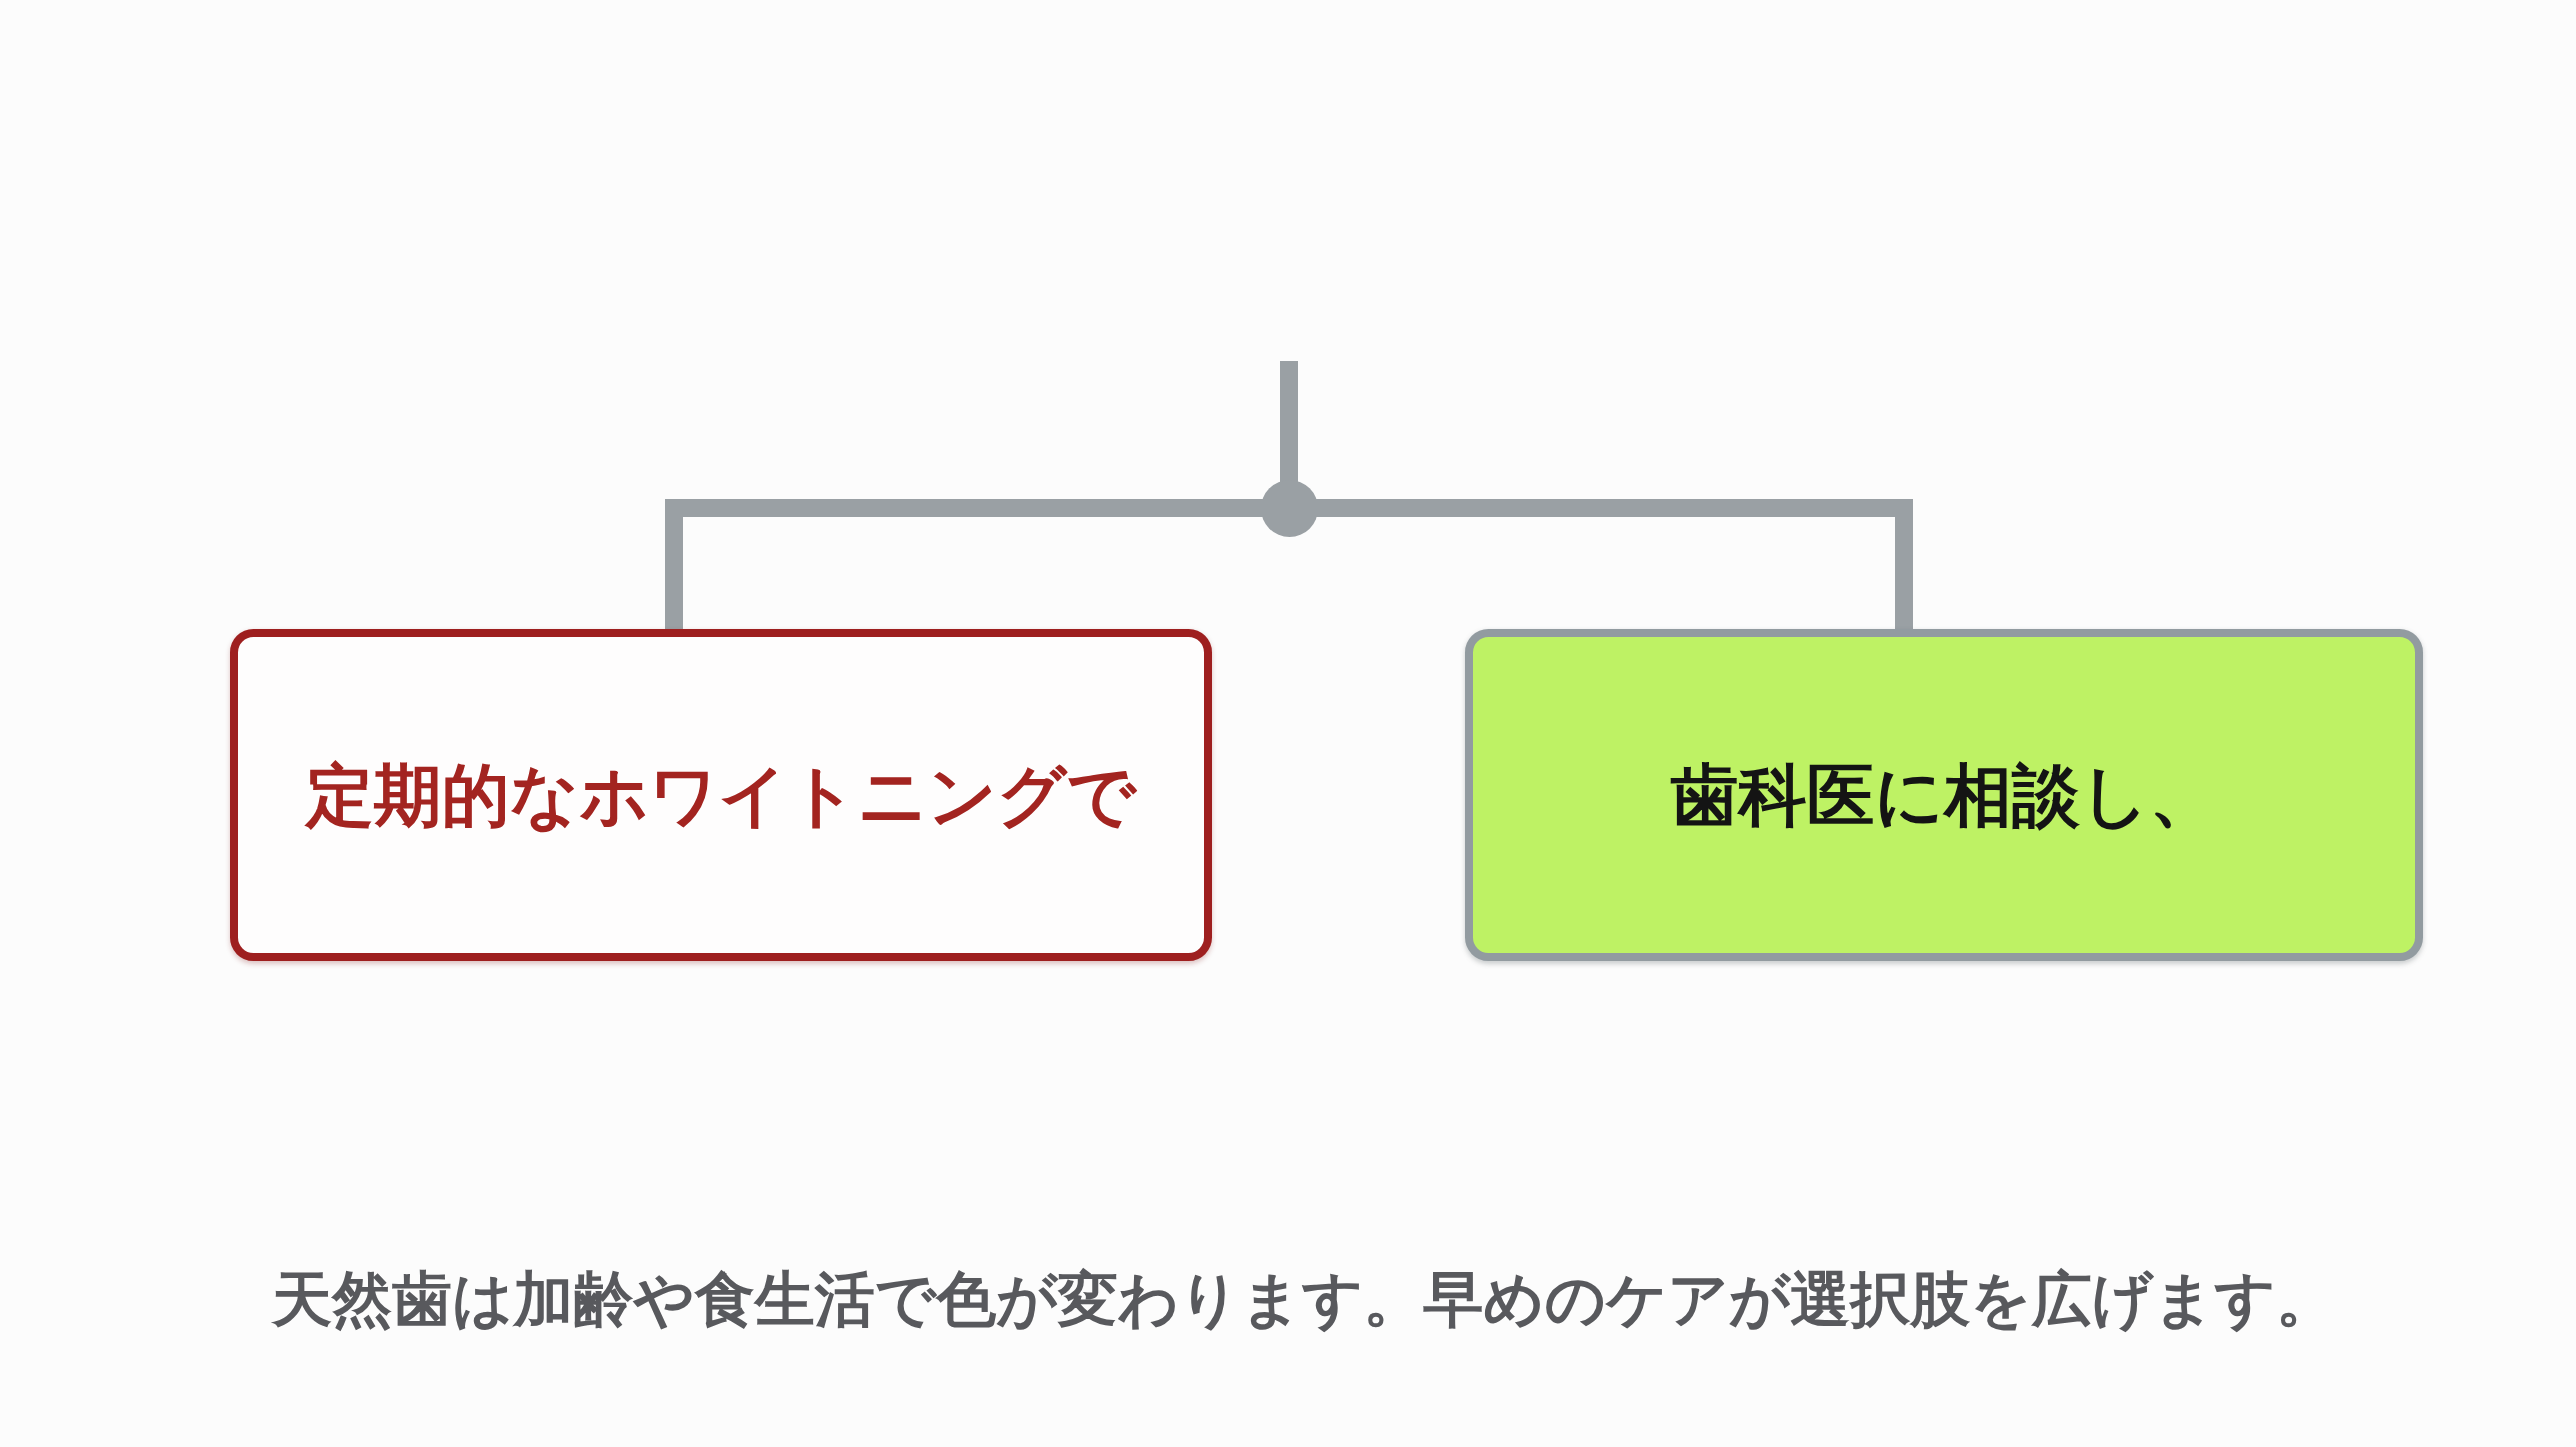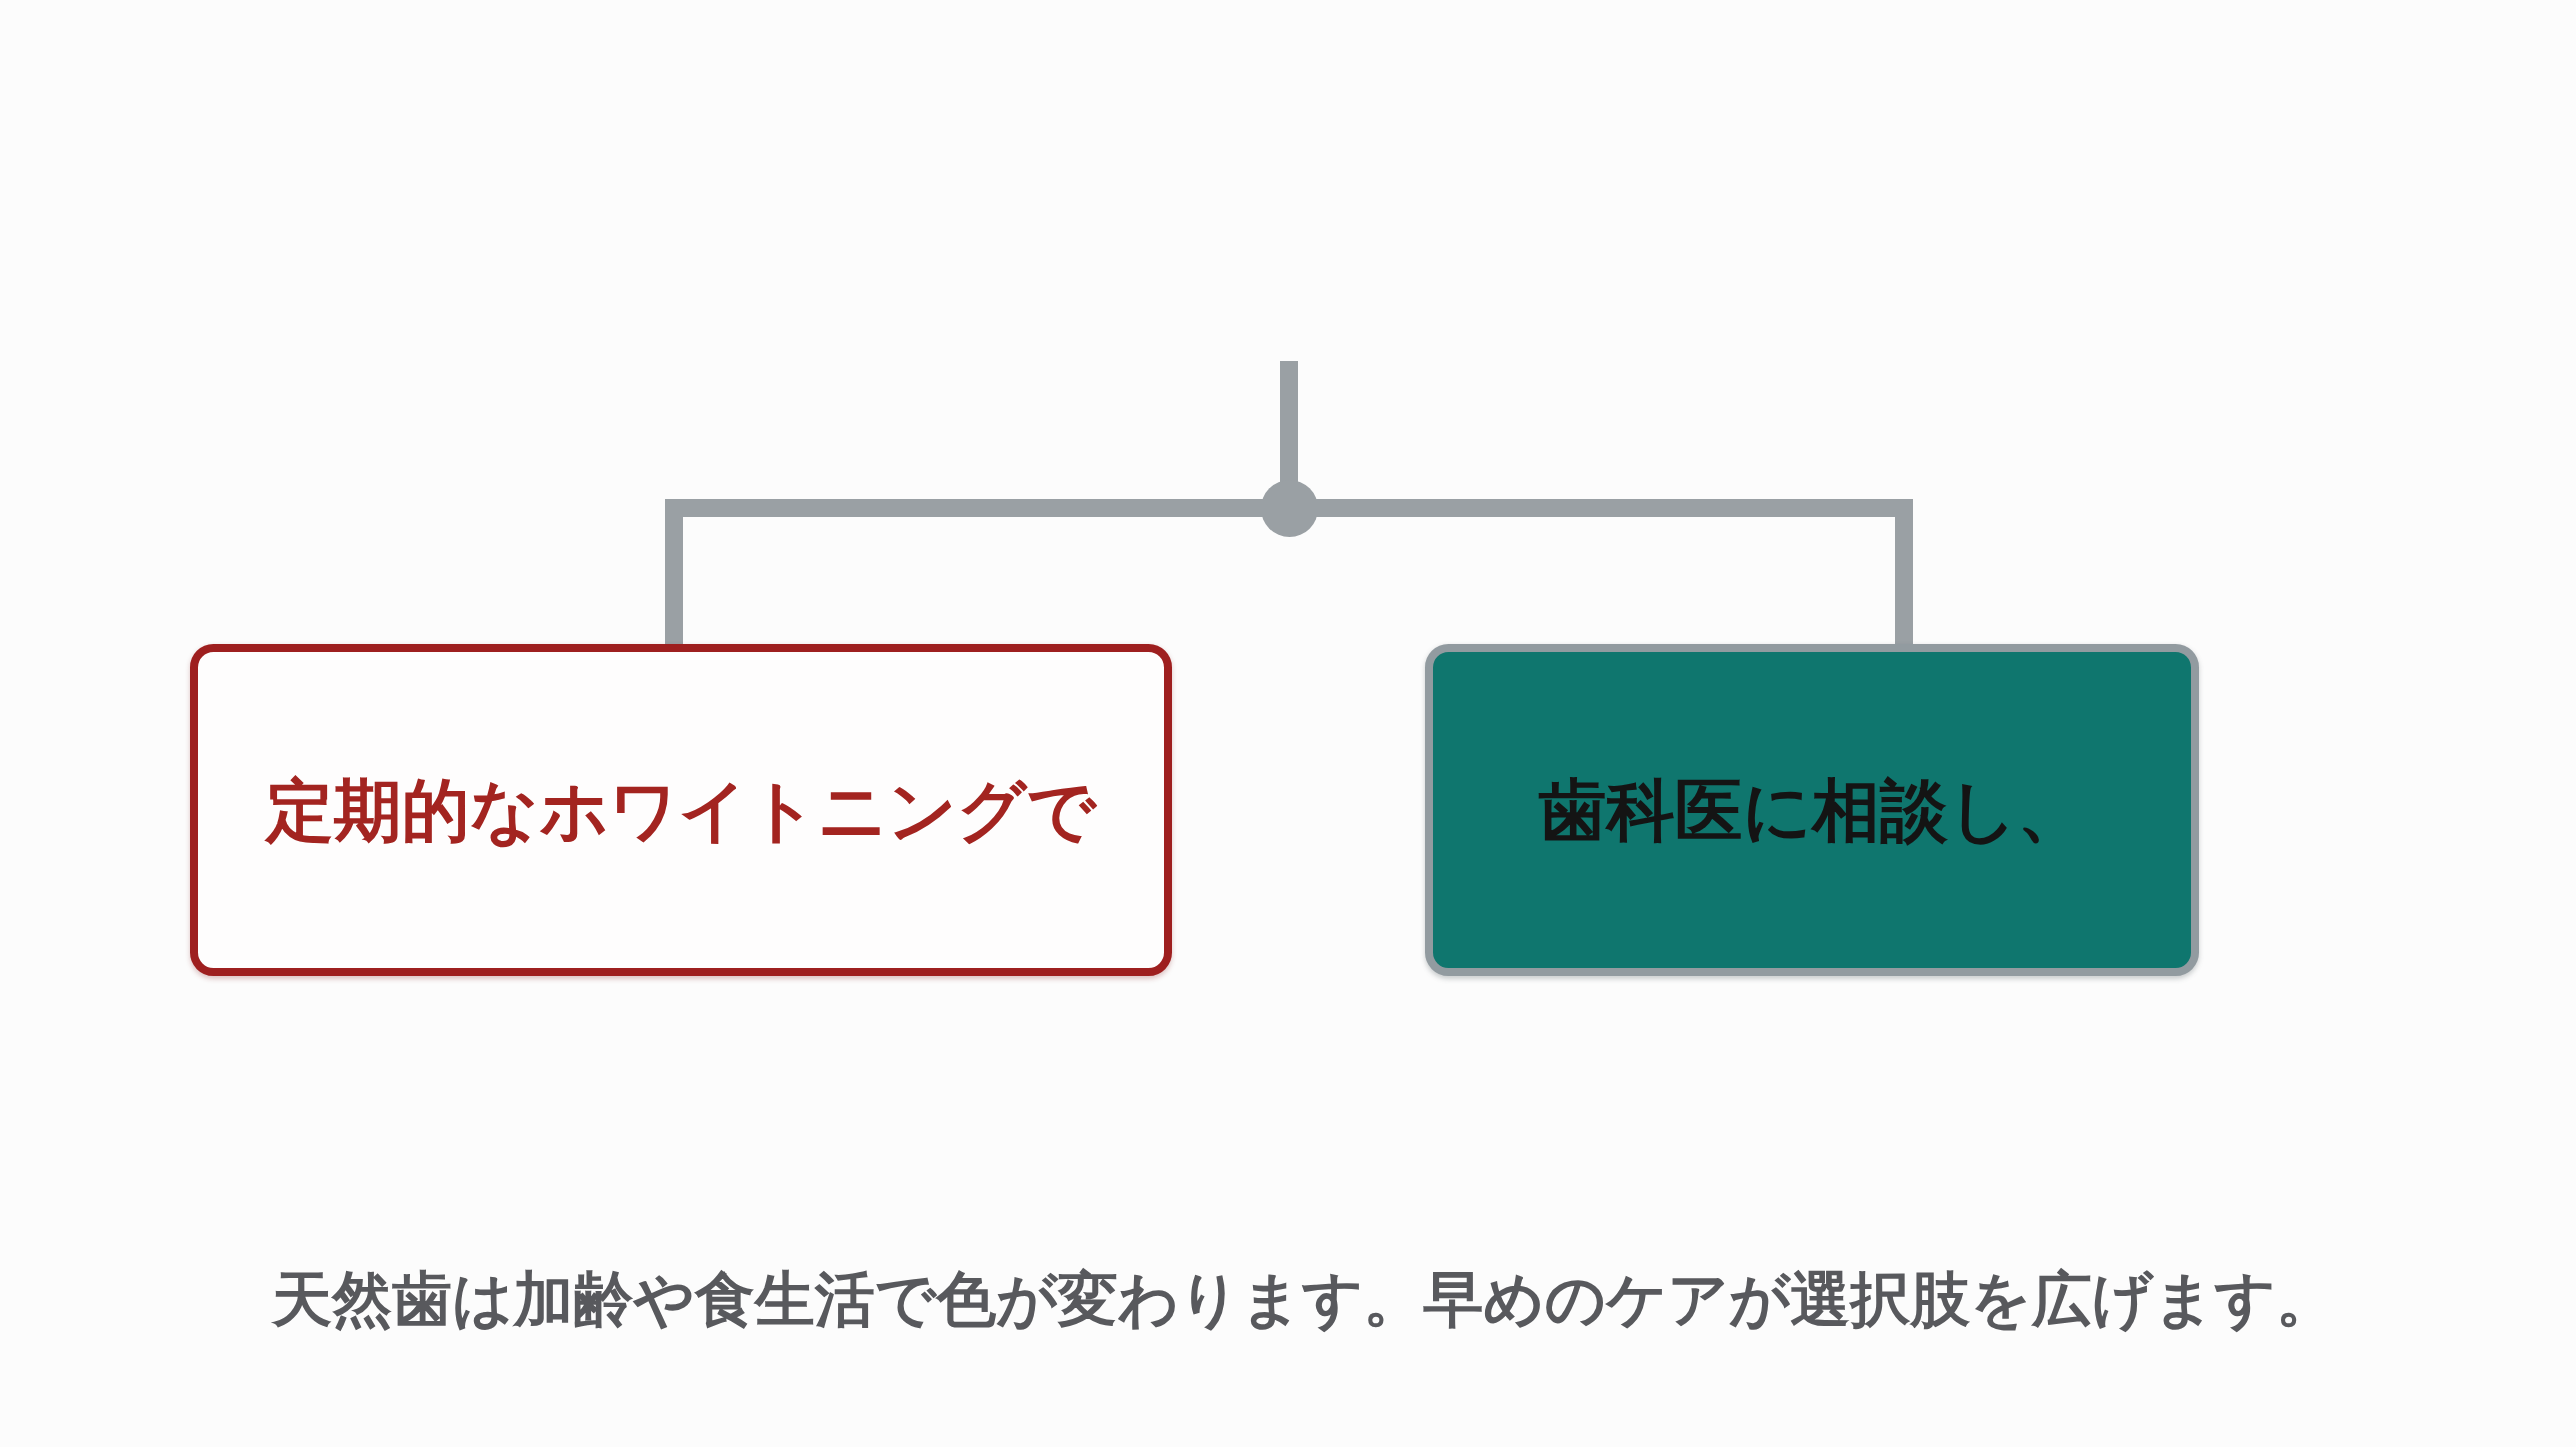--- a/index.html
+++ b/index.html
@@ -48,47 +48,48 @@
   .junction-dot {
     position: absolute;
     left: 1261px; top: 480px;
     width: 57px; height: 57px;
     border-radius: 50%;
     background: #9aa0a4;
   }
   
   .branch {
     position: absolute;
-    top: 644px;
+    top: 629px;
     height: 332px;
     box-sizing: border-box;
     border-radius: 23.4px;
     display: flex;
     align-items: center;
     justify-content: center;
     text-align: center;
+    margin-left: 40px;
   }
   .branch .bline {
     font-size: 68px;
     font-weight: bold;
     line-height: 97px;
     white-space: nowrap;
   }
   .branch-left {
     left: 190px;
     width: 982px;
     background: #fefdfd;
     border: 8.8px solid #9e1f1f;
     box-shadow: 0 2.9px 4.9px rgba(130,30,30,0.25);
   }
   .branch-left .bline { color: #a32420; }
   .branch-right {
     left: 1425px;
-    width: 774px;
-    background: #0f766e;
+    width: 958px;
+    background: #bef264;
     border: 8.8px solid #929ba0;
     box-shadow: 0 2.9px 4.9px rgba(90,98,104,0.3);
     gap: 44px;
   }
   .branch-right .bline { color: #141414; }
   
   .caption {
     position: absolute;
     left: 16px; top: 1260px;
     width: 100%;

